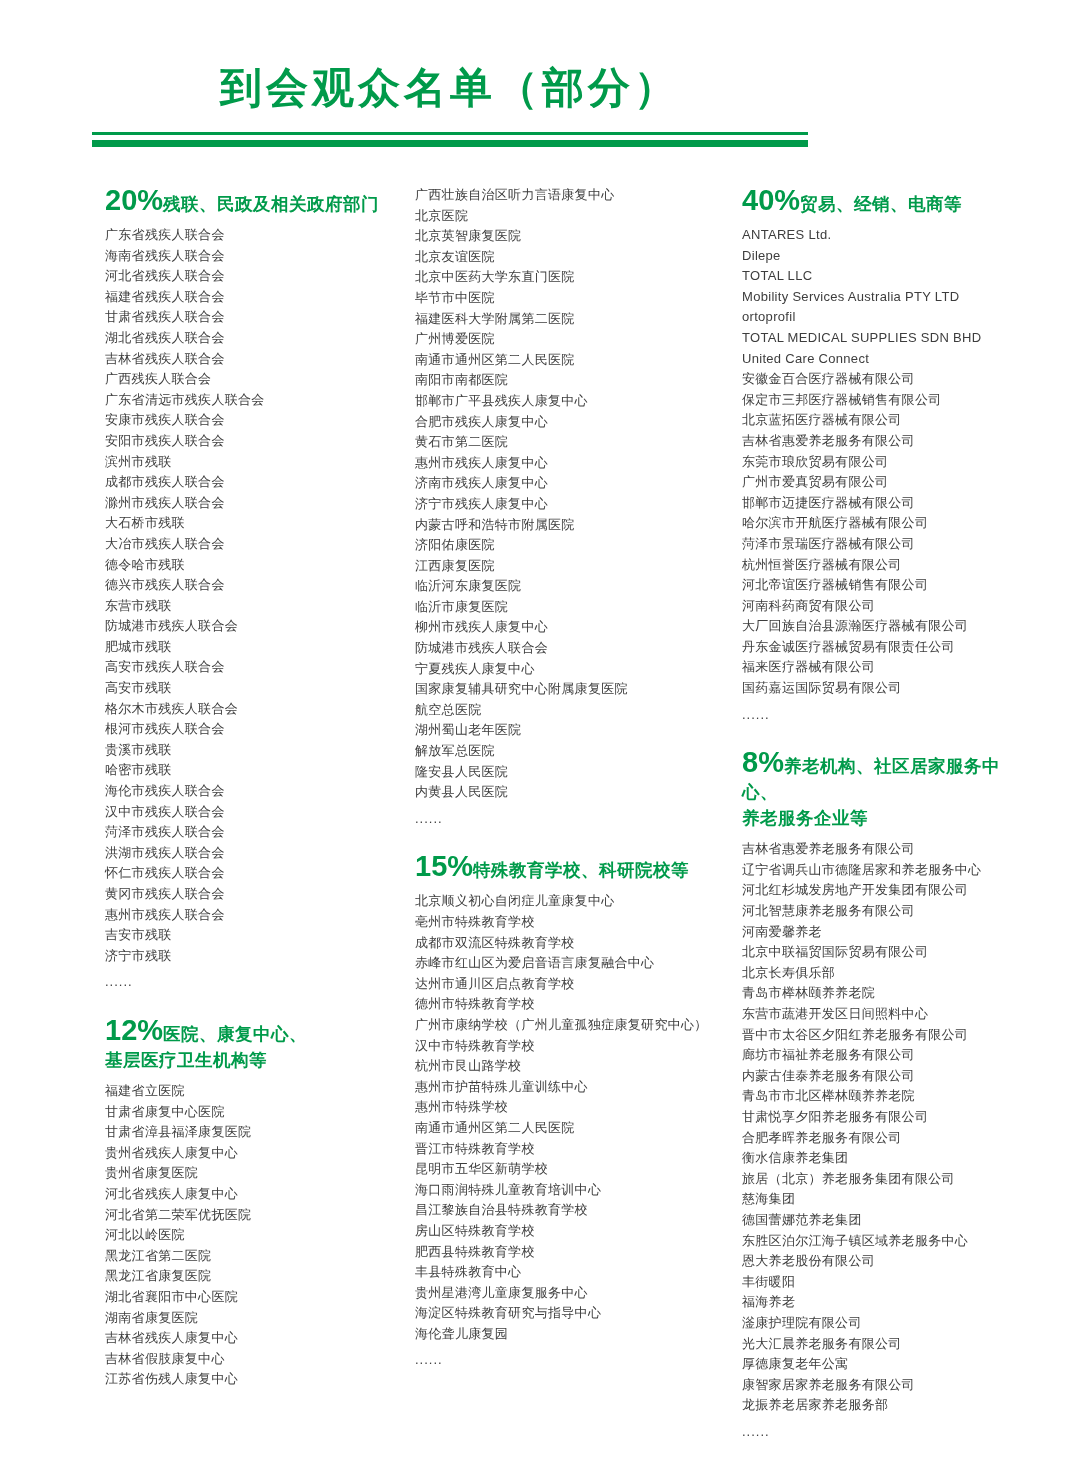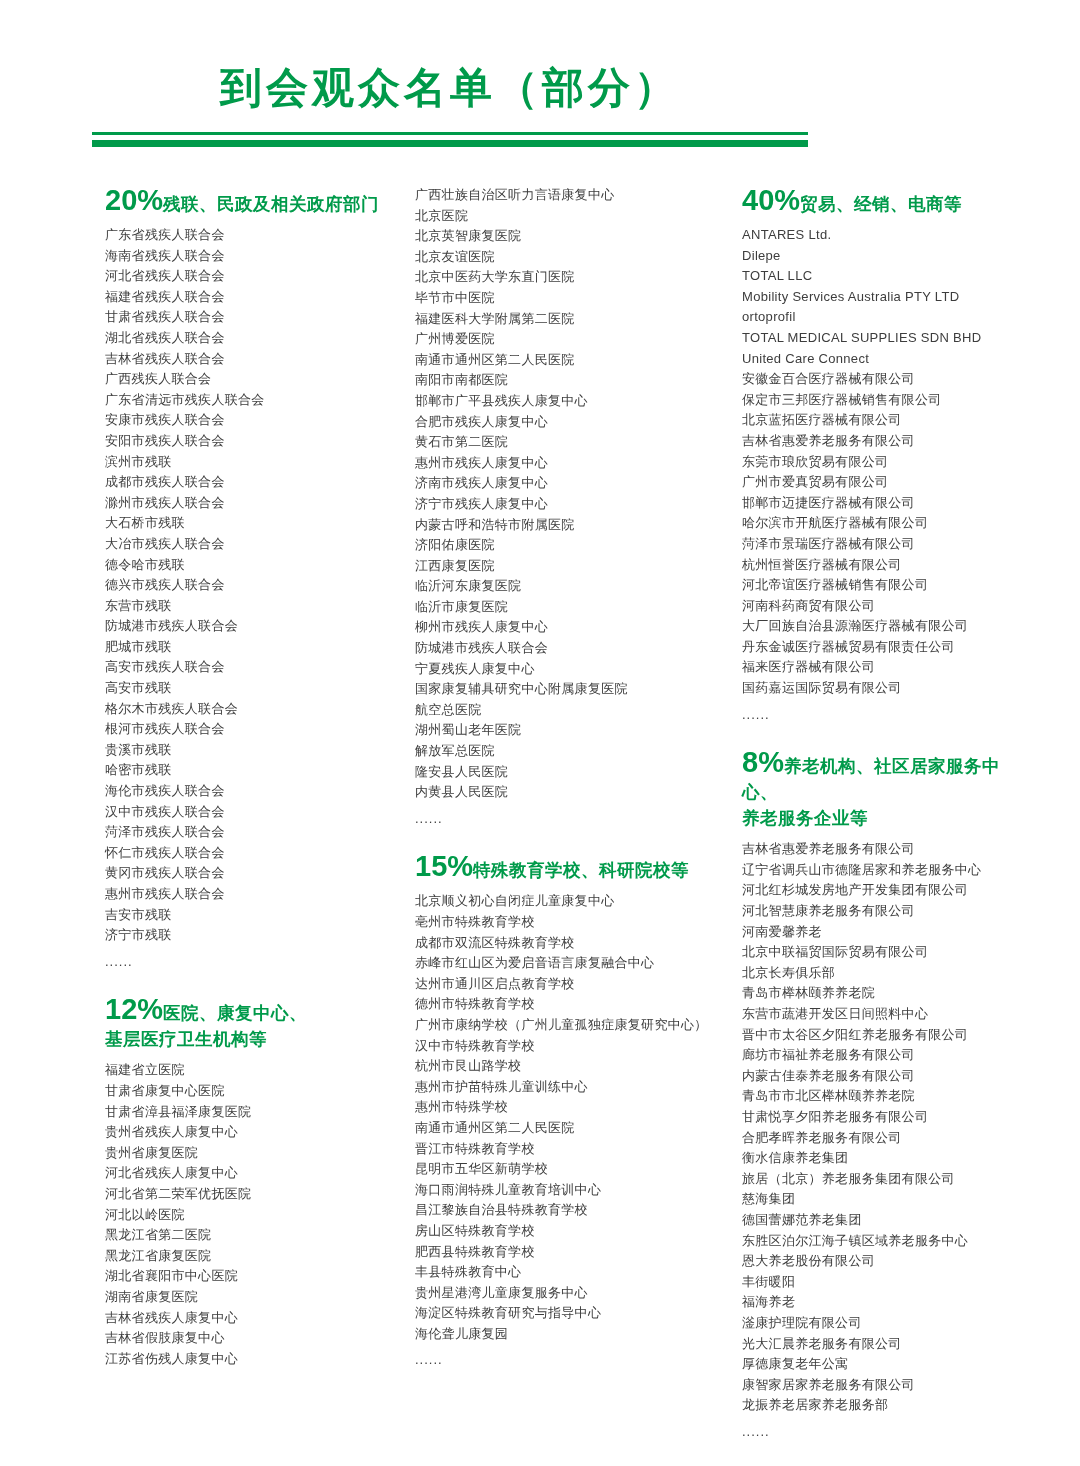--- a/index.html
+++ b/index.html
@@ -79,20 +79,21 @@
           <li class="item">肥城市残联</li>
           <li class="item">高安市残疾人联合会</li>
           <li class="item">高安市残联</li>
           <li class="item">格尔木市残疾人联合会</li>
           <li class="item">根河市残疾人联合会</li>
           <li class="item">贵溪市残联</li>
           <li class="item">哈密市残联</li>
           <li class="item">海伦市残疾人联合会</li>
           <li class="item">汉中市残疾人联合会</li>
           <li class="item">菏泽市残疾人联合会</li>
+          <li class="item">洪湖市残疾人联合会</li>
           <li class="item">怀仁市残疾人联合会</li>
           <li class="item">黄冈市残疾人联合会</li>
           <li class="item">惠州市残疾人联合会</li>
           <li class="item">吉安市残联</li>
           <li class="item">济宁市残联</li>
         </ul>
         <div class="ellipsis">......</div>
         <div class="sec-heading"><span class="pct">12%</span><span class="htext">医院、康复中心、<br>基层医疗卫生机构等</span></div>
         <ul class="items">
           <li class="item">福建省立医院</li>

